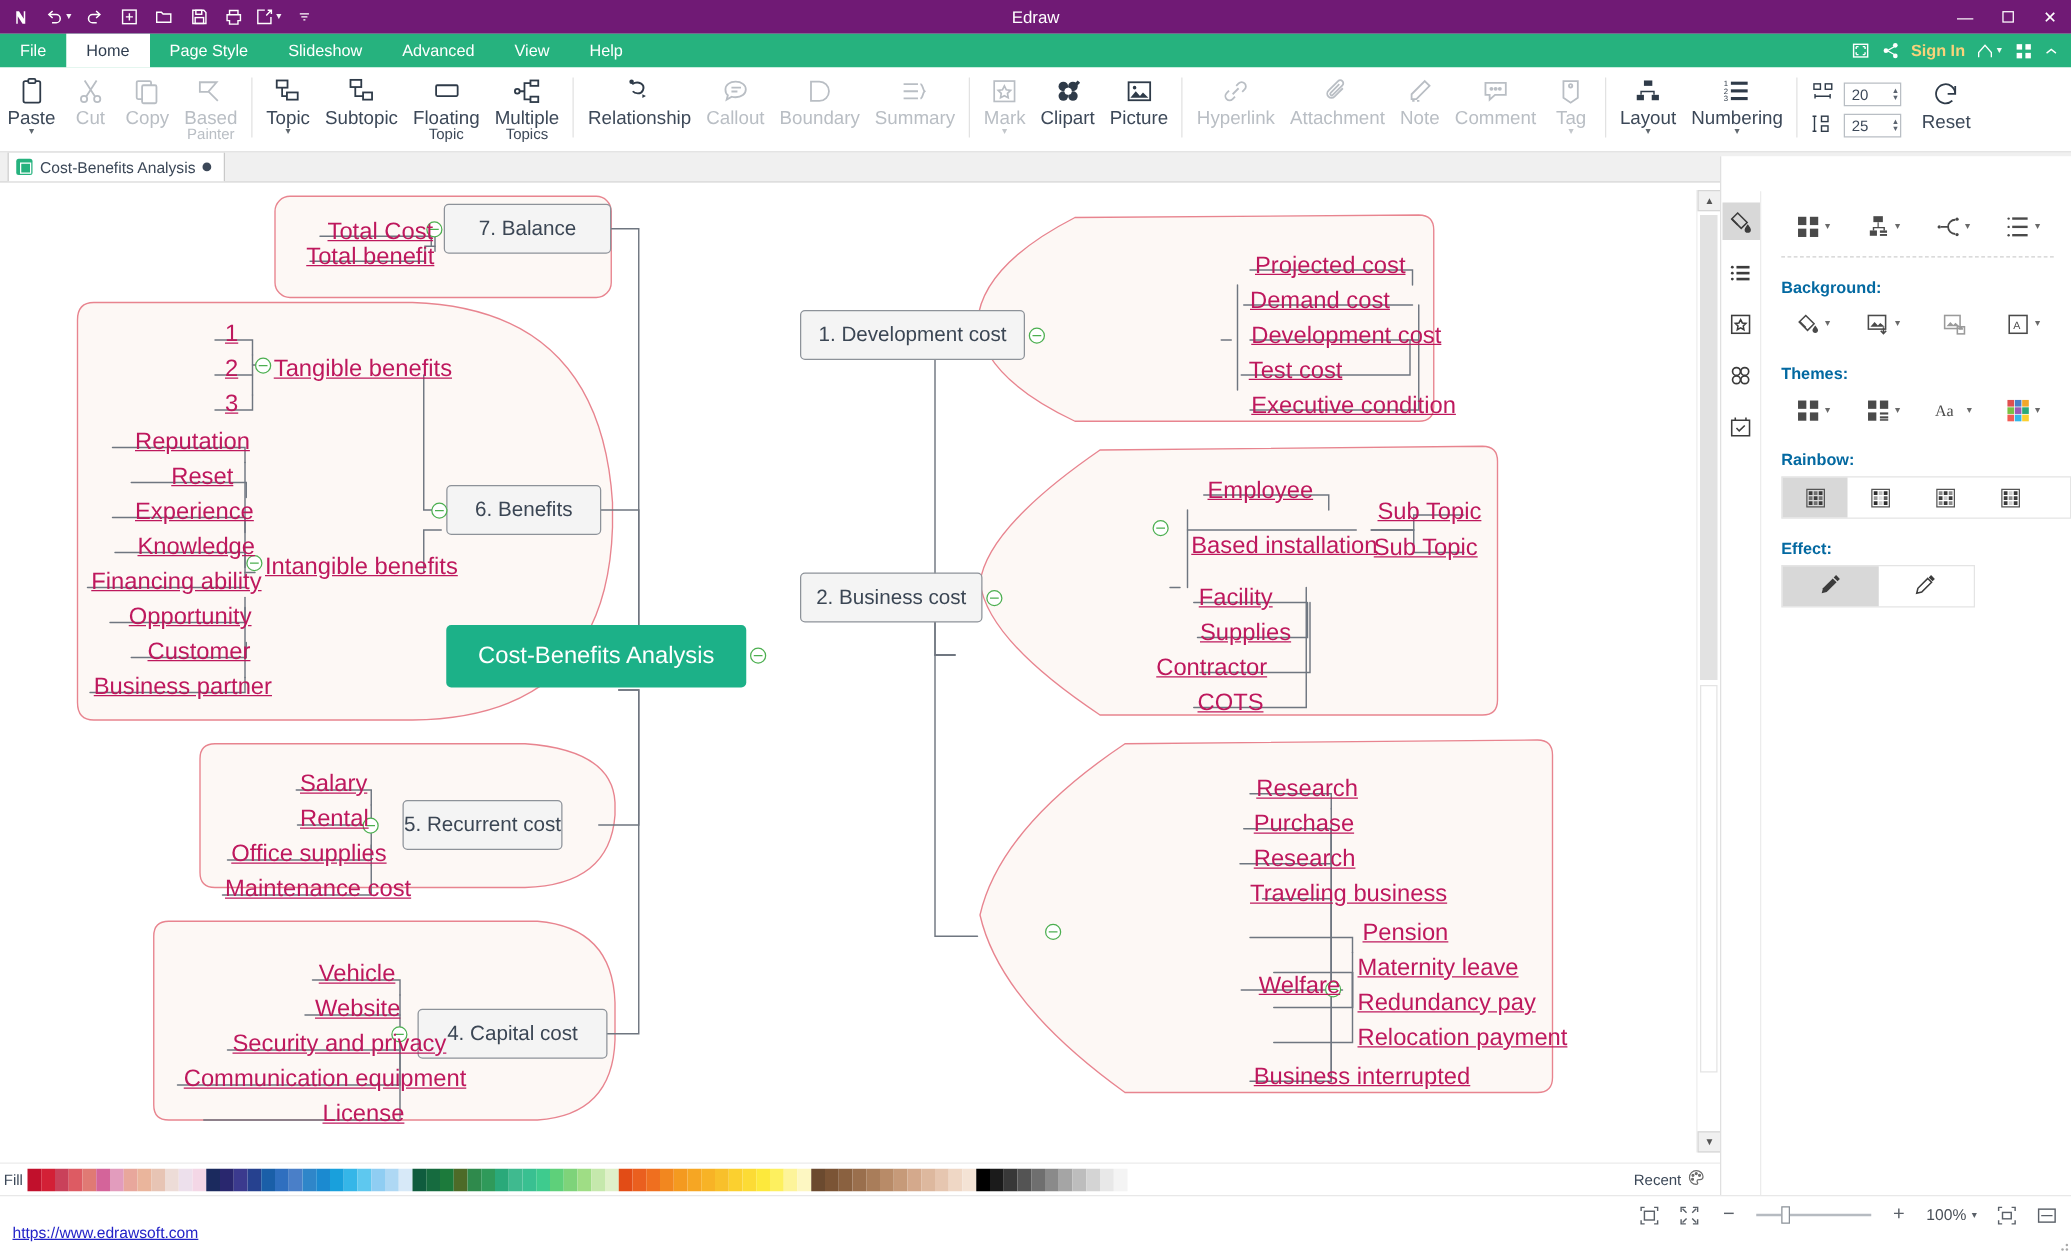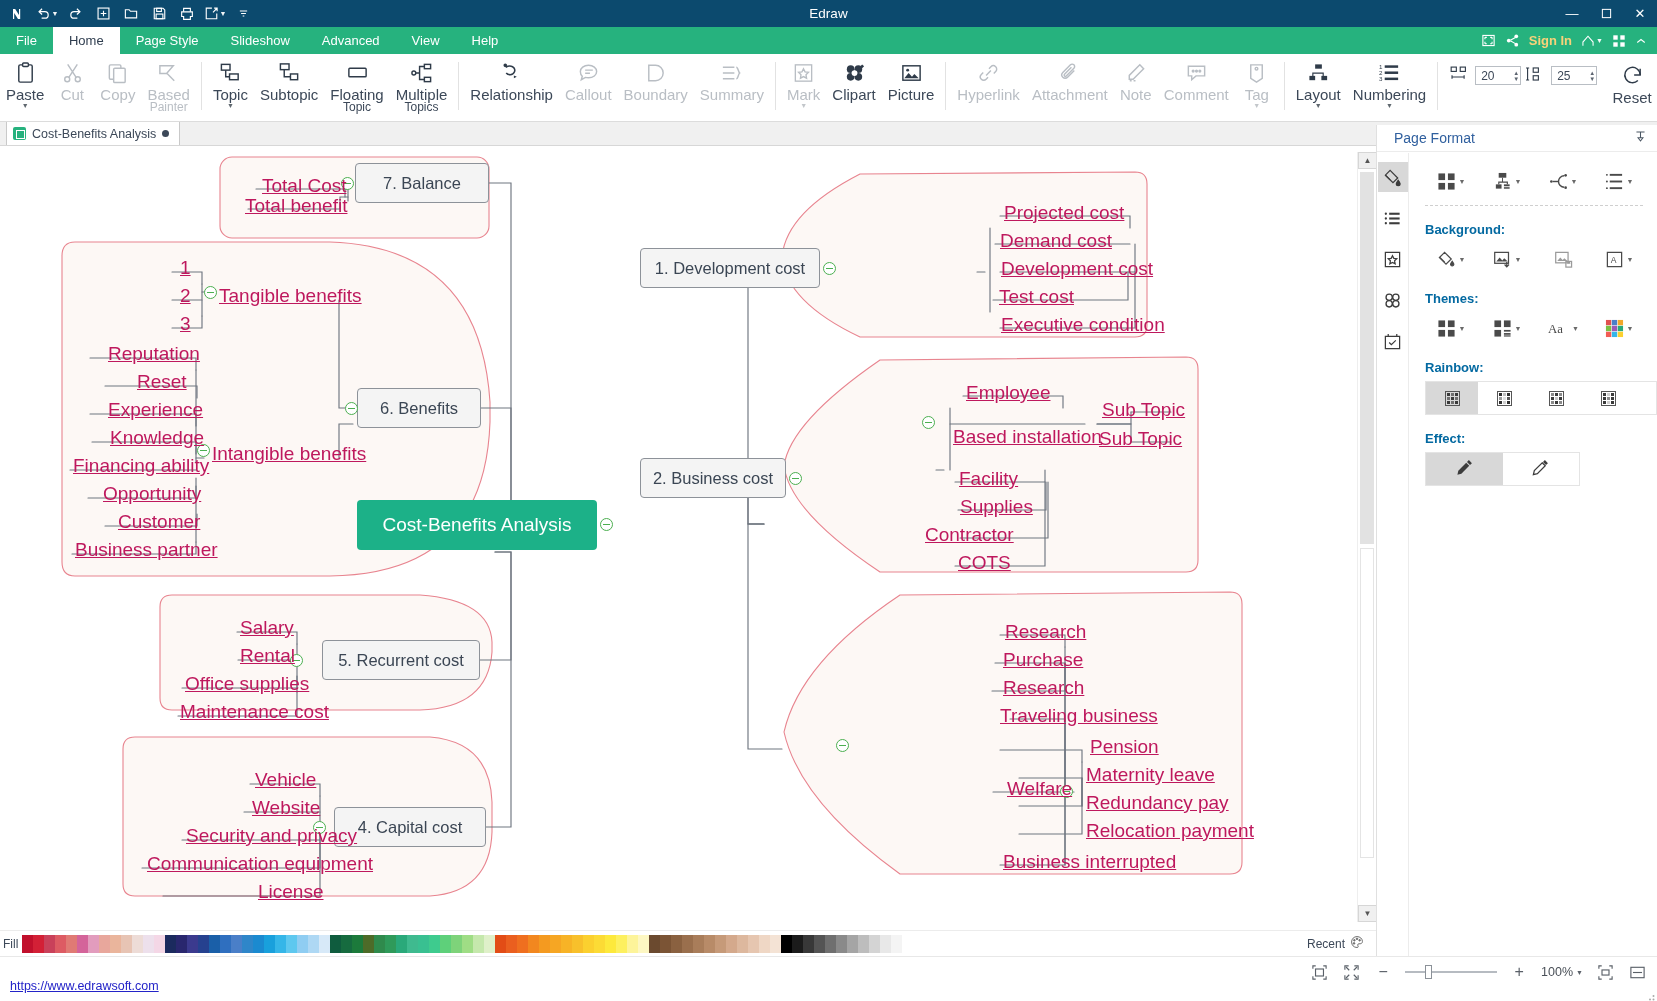--- a/index.html
+++ b/index.html
@@ -5,21 +5,21 @@
   * { box-sizing: border-box; }
   html, body { margin:0; padding:0; }
   body {
     width:1657px; height:1001px; overflow:hidden;
     font-family:"Liberation Sans", sans-serif;
     font-size:13px; color:#3c4858; background:#fff;
     position:relative;
   }
   
   #titlebar {
-    height:27px; background:#0c4a6e; display:flex; align-items:center;
+    height:27px; background:#701a75; display:flex; align-items:center;
     position:relative; color:#fff;
   }
   .qa-icons { display:flex; align-items:center; gap:2px; padding-left:6px; }
   .qa-btn { width:26px; height:22px; display:flex; align-items:center; justify-content:center;
             color:#fff; }
   .qa-btn svg { display:block; }
   .caret { font-size:7px; margin-left:1px; opacity:.95; }
   #app-title { position:absolute; left:0; right:0; text-align:center; font-size:13.5px; color:#fff; pointer-events:none;}
   .tb-right { margin-left:auto; display:flex; align-items:center; }
   .win-btn { width:34px; height:27px; display:flex; align-items:center; justify-content:center; color:#fff; font-size:13px;}
@@ -36,21 +36,21 @@
   .rgroup { display:flex; align-items:flex-start; height:66px; }
   .rsep { width:1px; height:48px; background:#e2e2e2; margin:6px 5px 0 5px; align-self:flex-start;}
   .rbtn { width:auto; min-width:44px; padding:3px 6px 0 6px; display:flex; flex-direction:column;
           align-items:center; text-align:center; cursor:default; }
   .rbtn .ico { height:26px; display:flex; align-items:flex-end; justify-content:center; }
   .rbtn .lbl { font-size:15px; line-height:13px; margin-top:3px; color:#3c4858; white-space:nowrap;}
   .rbtn .lbl2 { font-size:12px; line-height:13px; color:#3c4858; white-space:nowrap;}
   .rbtn.dis .lbl, .rbtn.dis .lbl2 { color:#b9bec4; }
   .rbtn .dd { font-size:7px; color:#60686f; line-height:7px; margin-top:1px;}
   .rbtn.dis .dd{ color:#c3c7cb;}
-  .spin-group { display:flex; gap:4px; padding-top:9px; margin-left:6px;}
+  .spin-group { display:flex; flex-direction:column; gap:4px; padding-top:9px; margin-left:6px;}
   .spin-row { display:flex; align-items:center; gap:7px; }
   .spin-box { width:46px; height:19px; border:1px solid #b9bec4; background:#fff;
               font-size:12px; color:#3c4858; display:flex; align-items:center; padding-left:5px;
               position:relative;}
   .spin-arrows { position:absolute; right:1px; top:0px; display:flex; flex-direction:column; justify-content:center; height:100%; }
   .spin-arrows i { font-style:normal; font-size:6px; line-height:6px; color:#5c6470;}
   
   #tabstrip { height:24px; background:#f0f0f0; border-bottom:1px solid #d7d7d7; display:flex; align-items:flex-end; }
   .doctab { height:24px; background:#fff; border:1px solid #c9c9c9; border-bottom:none;
             display:flex; align-items:center; gap:6px; padding:0 10px 0 6px; font-size:12.5px; margin-left:6px;}
@@ -657,21 +657,21 @@
 
             <path d="M782,597 h-34 v-225 h16"></path>
           </g>
         </svg>
 
         <div class="node central" style="left:357px;top:348px;width:240px;height:50px;">Cost-Benefits Analysis</div>
 
         <div class="node main-node" style="left:640px;top:96px;width:180px;height:40px;">1. Development cost</div>
         <div class="node main-node" style="left:640px;top:306px;width:146px;height:40px;">2. Business cost</div>
         <div class="node main-node" style="left:334px;top:655px;width:152px;height:40px;">4. Capital cost</div>
-        <div class="node main-node" style="left:322px;top:488px;width:158px;height:40px;">5. Recurrent cost</div>
+        <div class="node main-node" style="left:322px;top:488px;width:128px;height:40px;">5. Recurrent cost</div>
         <div class="node main-node" style="left:357px;top:236px;width:124px;height:40px;">6. Benefits</div>
         <div class="node main-node" style="left:355px;top:11px;width:134px;height:40px;">7. Balance</div>
 
         <div class="collapse" style="left:341px;top:25px"></div>
         <div class="collapse" style="left:345px;top:250px"></div>
         <div class="collapse" style="left:290px;top:502px"></div>
         <div class="collapse" style="left:313px;top:669px"></div>
         <div class="collapse" style="left:600px;top:366px"></div>
         <div class="collapse" style="left:823px;top:110px"></div>
         <div class="collapse" style="left:789px;top:320px"></div>
@@ -848,28 +848,20 @@
             <circle cx="8" cy="4.4" r=".9" fill="#6a6a6a"></circle>
             <circle cx="11" cy="6" r=".9" fill="#6a6a6a"></circle>
             <circle cx="4.6" cy="9.6" r=".9" fill="#6a6a6a"></circle>
           </svg>
       </span>
     </div>
   </div>
 </div>
 
 <div id="rightpanel">
-  <div id="rp-header">
-    <span class="t">Page Format</span>
-    <span class="pin">
-      <svg width="13" height="13" viewBox="0 0 16 16" fill="none" stroke="#4a5663" stroke-width="1.3">
-          <path d="M3 2.5h10M8 2.5v7M5 9.5h6l-3 4z"></path>
-        </svg>
-    </span>
-  </div>
   <div id="rp-body">
     <div id="rp-rail">
       <div class="rail-b sel">
         <svg width="19" height="19" viewBox="0 0 20 20" fill="none" stroke="#3c3c3c" stroke-width="1.3">
             <path d="M7.5 2.5l8 8-5 5-8-8z"></path>
             <path d="M2.5 7.5l5 5"></path>
             <path d="M16 13c1.5 2 2 2.8 2 3.6A2 2 0 0 1 14 16.6c0-.8.5-1.6 2-3.6z" fill="#3c3c3c"></path>
           </svg>
       </div>
       <div class="rail-b">

